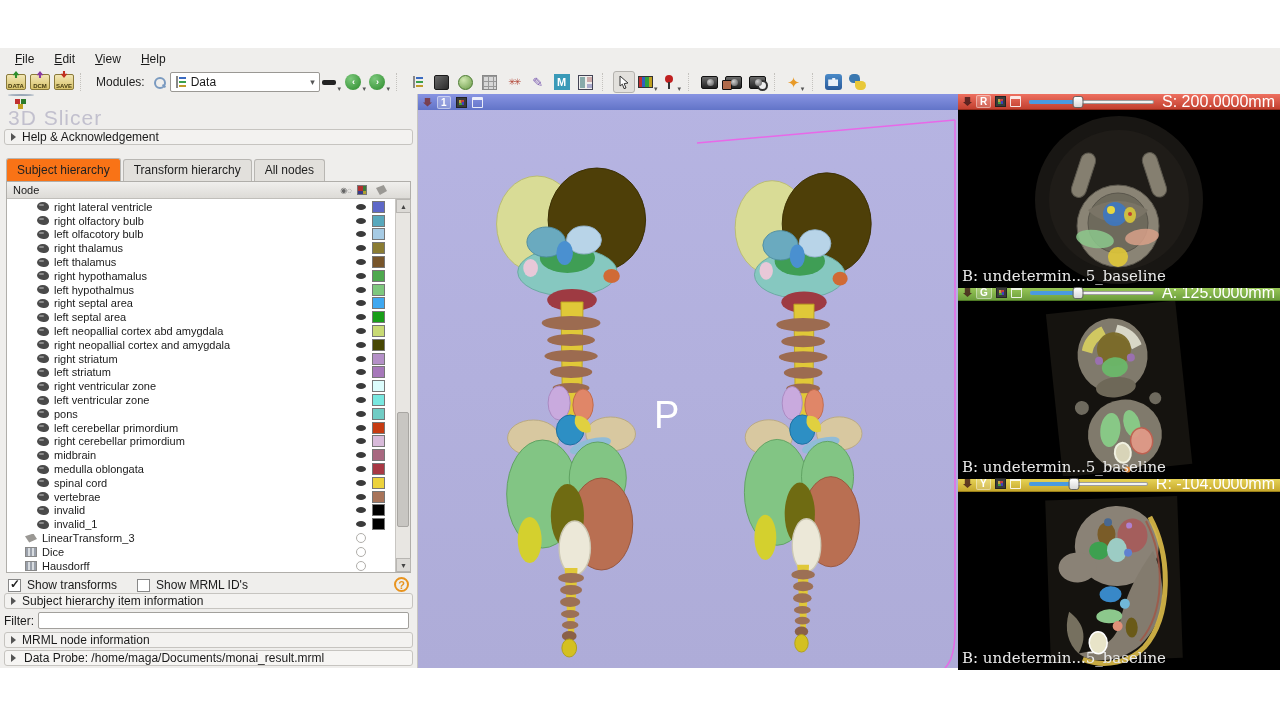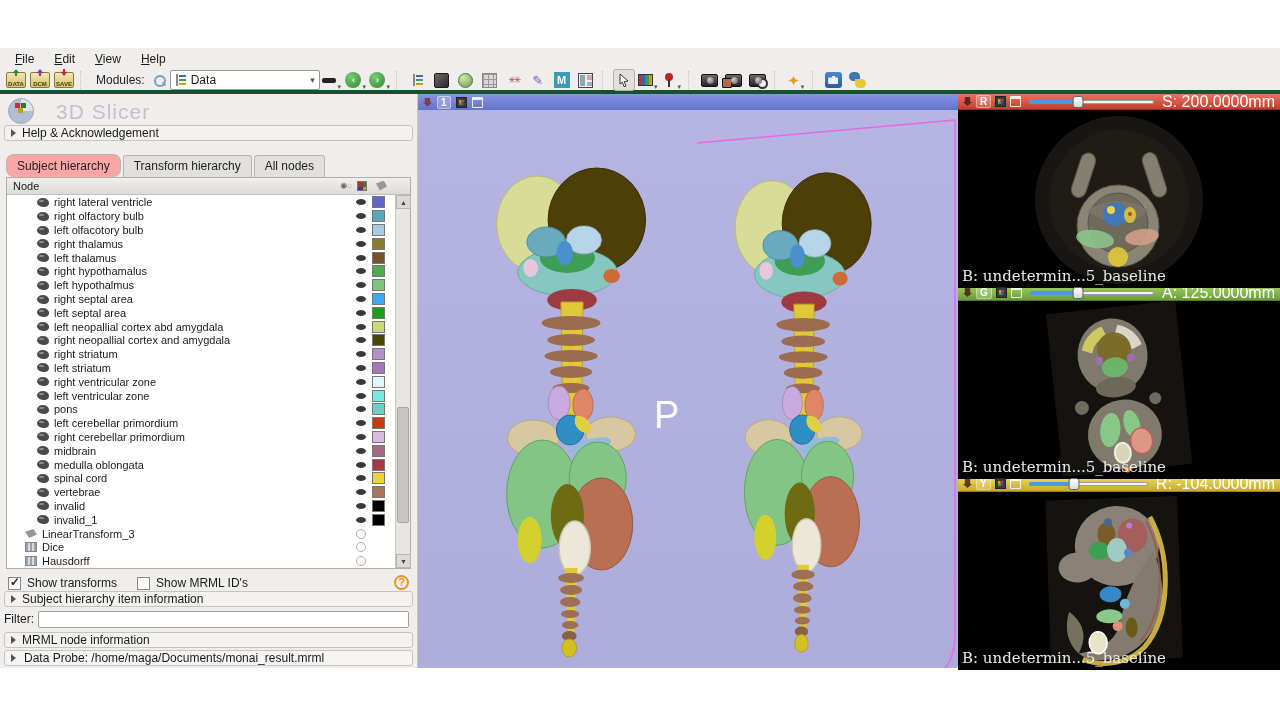--- a/index.html
+++ b/index.html
@@ -5,21 +5,21 @@
   * { margin:0; padding:0; box-sizing:border-box; }
   html,body { width:1280px; height:720px; background:#ffffff; font-family:"Liberation Sans", sans-serif; overflow:hidden; }
   .app { position:absolute; left:0; top:48px; width:1280px; height:620px; background:#efeeec; font-size:12px; color:#1a1a1a; }
 
   
   .menubar { height:22px; display:flex; align-items:center; padding-left:6px; gap:2px; background:#efeeec; }
   .menu-item { display:inline-block; padding:2px 9px; cursor:default; }
   .menu-item::first-letter { text-decoration:underline; }
 
   
-  .toolbar { height:26px; display:flex; align-items:center; padding-left:4px; background:#efeeec; border-bottom:6px solid #14532d; }
+  .toolbar { height:26px; display:flex; align-items:center; padding-left:4px; background:#efeeec; border-bottom:2px solid #14532d; }
   .tb-sep { width:6px; height:18px; border-left:1px dotted #c4c2be; margin:0 4px; }
   .tb-btn { height:22px; min-width:22px; display:flex; align-items:center; justify-content:center; margin:0 1px; border-radius:3px; position:relative; }
   .tb-btn.sunken { background:#e2e0dc; border:1px solid #b4b2ae; }
   .folder { width:20px; height:16px; border-radius:2px; background:linear-gradient(#f2e6b4,#d8c36a); border:1px solid #8a7a3a; font-size:6px; font-weight:bold; display:flex; align-items:flex-end; justify-content:center; color:#443a10; position:relative; }
   .folder::before { content:""; position:absolute; top:-4px; left:50%; transform:translateX(-50%); width:7px; height:7px; }
   .folder.data::before { background:#2e8f2e; clip-path:polygon(50% 0,100% 60%,65% 60%,65% 100%,35% 100%,35% 60%,0 60%); }
   .folder.dcm::before  { background:#8a3aa0; clip-path:polygon(50% 0,100% 60%,65% 60%,65% 100%,35% 100%,35% 60%,0 60%); }
   .folder.save::before { background:#c03020; clip-path:polygon(50% 100%,100% 40%,65% 40%,65% 0,35% 0,35% 40%,0 40%); }
   .modules-label { margin:0 4px 0 6px; color:#222; }
   .mag { width:13px; height:13px; position:relative; margin:0 4px; }
@@ -59,34 +59,34 @@
   .ext { width:17px; height:16px; background:linear-gradient(#4a8ac8,#2a5a9a); border-radius:3px; position:relative; }
   .ext::after { content:""; position:absolute; left:3px; top:4px; width:10px; height:8px; background:#fff; clip-path:polygon(0 20%,40% 20%,40% 0,70% 0,70% 20%,100% 20%,100% 100%,0 100%); opacity:.9; }
   .python { width:17px; height:16px; position:relative; }
   .python::before { content:""; position:absolute; left:0; top:0; width:11px; height:9px; background:#3a78b0; border-radius:5px 5px 0 5px; }
   .python::after { content:""; position:absolute; right:0; bottom:0; width:11px; height:9px; background:#e8c83a; border-radius:0 5px 5px 5px; }
 
   
   .main { position:absolute; top:46px; left:0; right:0; bottom:0; display:flex; }
   .left-panel { width:418px; background:#efeeec; display:flex; flex-direction:column; border-right:1px solid #c8c6c2; }
 
-  .logo-row { height:34px; display:flex; align-items:flex-end; gap:22px; padding:0 8px; }
+  .logo-row { height:34px; display:flex; align-items:flex-start; gap:10px; padding:0 8px;flex-direction:column; }
   .slicer-logo { width:26px; height:26px; border-radius:50%; background:conic-gradient(#dce4ec 0 25%, #b0c0d0 25% 100%); position:relative; border:1px solid #9aa8b8; }
   .slicer-logo::after { content:""; position:absolute; left:6px; top:4px; width:12px; height:10px;
       background:linear-gradient(#c03030,#c03030) 0 0/5px 5px no-repeat,
                  linear-gradient(#2a7a2a,#2a7a2a) 6px 0/5px 5px no-repeat,
                  linear-gradient(#c0a020,#c0a020) 3px 5px/5px 5px no-repeat; }
   .app-title { font-size:21px; color:#c2c0ce; letter-spacing:1px; }
 
   .collapse-bar { margin:1px 4px; height:17px; background:#f3f2f0; border:1px solid #c6c4c0; border-radius:3px; display:flex; align-items:center; padding:0 6px; gap:6px; font-size:12px; }
   .tri { width:0; height:0; border-left:5px solid #555; border-top:4px solid transparent; border-bottom:4px solid transparent; }
 
   .tabs { display:flex; margin:12px 6px 0 6px; align-items:flex-end; }
   .tab { padding:3px 10px 4px 10px; font-size:12px; background:#e2e0dc; border:1px solid #b8b6b2; border-bottom:none; border-radius:3px 3px 0 0; margin-right:2px; color:#222; }
-  .tab.active { background:#fca5a5; padding-top:4px; position:relative; z-index:2;border-radius:8px; }
+  .tab.active { background:#f97316; padding-top:4px; position:relative; z-index:2; }
 
   .tree-wrap { margin:0 6px; background:#ffffff; border:1px solid #b0aeaa; height:392px; display:flex; flex-direction:column; position:relative; z-index:1; }
   .tree-header { height:17px; background:linear-gradient(#f0efed,#dddbd7); border-bottom:1px solid #c0beba; display:flex; align-items:center; font-size:11px; padding-left:6px; }
   .tree-header .hdr-label { flex:1; }
   .hdr-eye { width:18px; font-size:8px; color:#666; text-align:center; }
   .hdr-color { width:10px; height:10px; margin:0 9px 0 2px; background:
       linear-gradient(#b03030,#b03030) 0 0/5px 5px no-repeat,
       linear-gradient(#3a7a3a,#3a7a3a) 5px 0/5px 5px no-repeat,
       linear-gradient(#3a3a8a,#3a3a8a) 0 5px/5px 5px no-repeat,
       linear-gradient(#b0a030,#b0a030) 5px 5px/5px 5px no-repeat; border:1px solid #777; }

